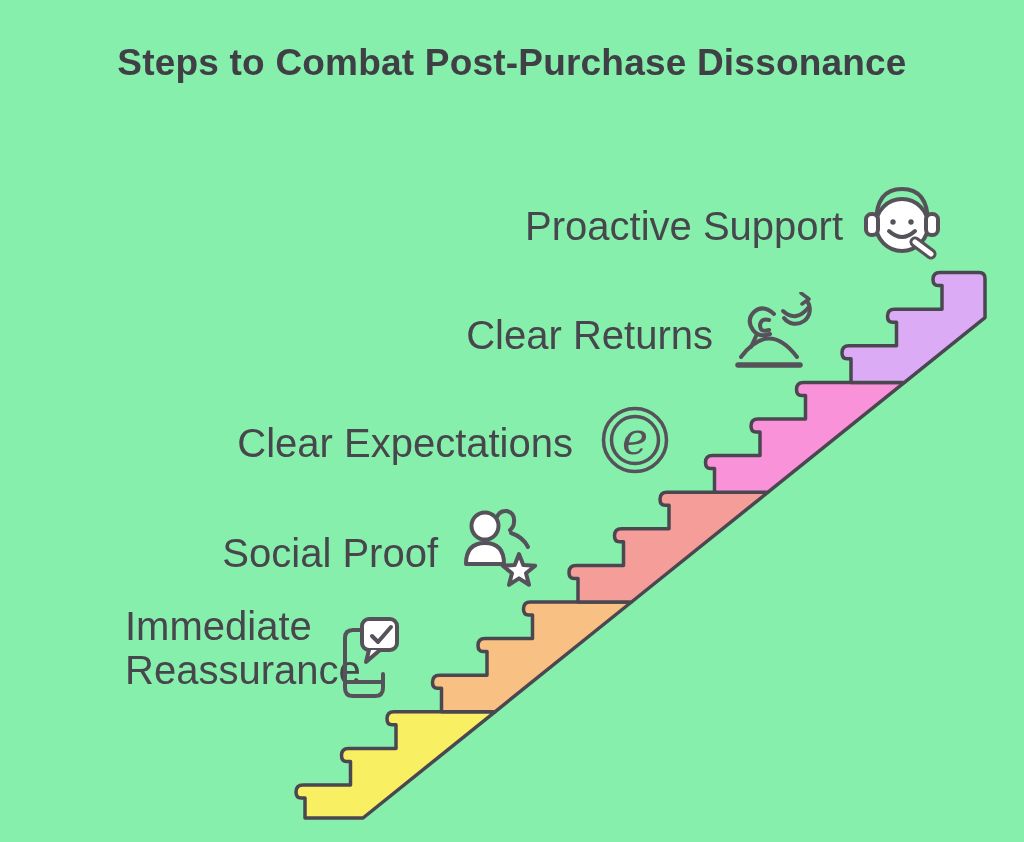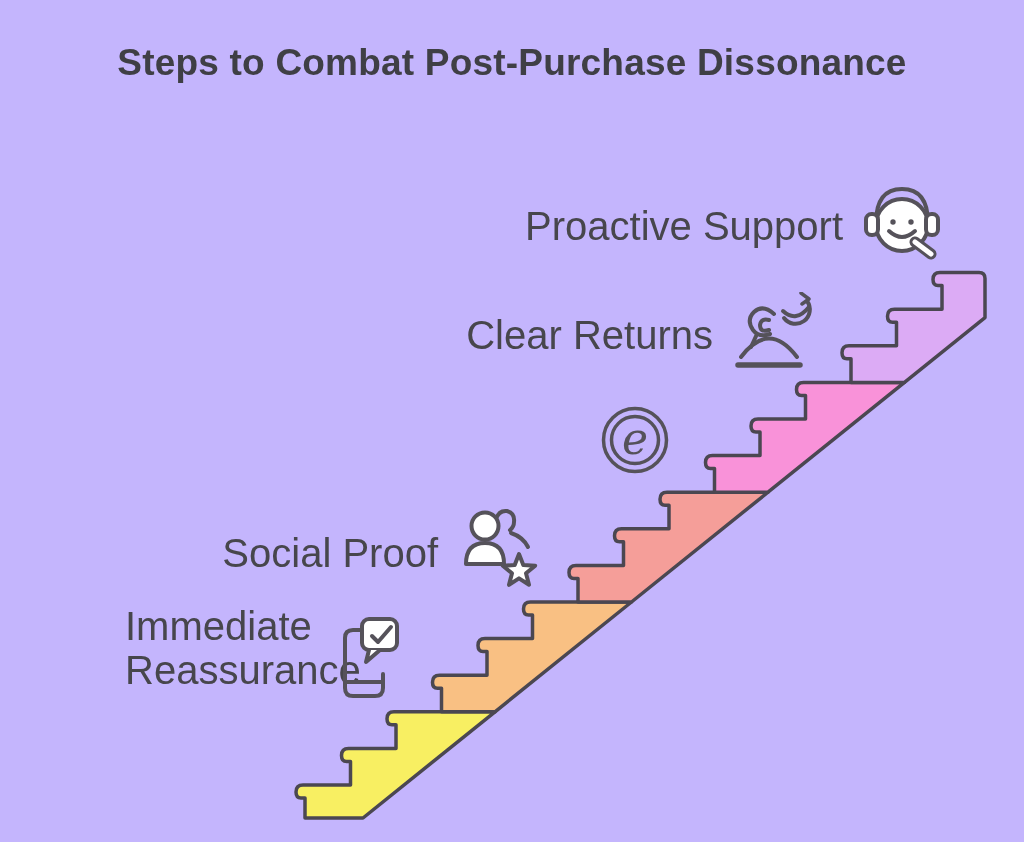--- a/index.html
+++ b/index.html
@@ -1,17 +1,17 @@
 <!DOCTYPE html>
 <html style="--outline: #4b4751; --title-text: #3f3f45; --label-text: #47464c; --icon-stroke: #55525a;"><head>
 <meta charset="utf-8">
 <style>
   html,body{margin:0;padding:0;background:#ffffff;}
   .canvas{
-    position:relative;width:1024px;height:842px;background:#c4b5fd;overflow:hidden;
+    position:relative;width:1024px;height:842px;background:#86efac;overflow:hidden;
     font-family:"Liberation Sans",sans-serif;
   }
   .title{
     position:absolute;top:42px;left:0;width:1024px;text-align:center;
     font-size:37px;font-weight:700;letter-spacing:0.2px;
     color:var(--title-text,#3f3f45);
   }
   .step-label{
     position:absolute;font-size:40px;font-weight:400;white-space:nowrap;
     color:var(--label-text,#47464c);
@@ -43,20 +43,21 @@
   <svg class="stairs-svg" width="1024" height="842" viewBox="0 0 1024 842">
     <path d="M 305,818 L 305,798 L 301,798 Q 296,798 296,792 Q 296,785 303,785 L 350.5,785 L 350.5,761.4 L 346.5,761.4 Q 341.5,761.4 341.5,755.4 Q 341.5,748.4 348.5,748.4 L 396,748.4 L 396,724.8 L 392,724.8 Q 387,724.8 387,718.8 Q 387,711.8 394,711.8 L 495,711.8 L 363,818 Z" fill="#f8ef62"></path>
     <path d="M 441.5,711.8 L 441.5,688.2 L 437.5,688.2 Q 432.5,688.2 432.5,682.2 Q 432.5,675.2 439.5,675.2 L 487,675.2 L 487,651.6 L 483,651.6 Q 478,651.6 478,645.6 Q 478,638.6 485,638.6 L 532.5,638.6 L 532.5,615 L 528.5,615 Q 523.5,615 523.5,609 Q 523.5,602 530.5,602 L 631.5,602 L 495,711.8 Z" fill="#f9c083"></path>
     <path d="M 578,602 L 578,578.4 L 574,578.4 Q 569,578.4 569,572.4 Q 569,565.4 576,565.4 L 623.5,565.4 L 623.5,541.8 L 619.5,541.8 Q 614.5,541.8 614.5,535.8 Q 614.5,528.8 621.5,528.8 L 669,528.8 L 669,505.2 L 665,505.2 Q 660,505.2 660,499.2 Q 660,492.2 667,492.2 L 768,492.2 L 631.5,602 Z" fill="#f59e99"></path>
     <path d="M 714.5,492.2 L 714.5,468.6 L 710.5,468.6 Q 705.5,468.6 705.5,462.6 Q 705.5,455.6 712.5,455.6 L 760,455.6 L 760,432 L 756,432 Q 751,432 751,426 Q 751,419 758,419 L 805.5,419 L 805.5,395.4 L 801.5,395.4 Q 796.5,395.4 796.5,389.4 Q 796.5,382.4 803.5,382.4 L 904.5,382.4 L 768,492.2 Z" fill="#f992d9"></path>
     <path d="M 851,382.4 L 851,358.8 L 847,358.8 Q 842,358.8 842,352.8 Q 842,345.8 849,345.8 L 896.5,345.8 L 896.5,322.2 L 892.5,322.2 Q 887.5,322.2 887.5,316.2 Q 887.5,309.2 894.5,309.2 L 942,309.2 L 942,285.6 L 938,285.6 Q 933,285.6 933,279.6 Q 933,272.6 940,272.6 L 979,272.6 Q 985,272.6 985,278.6 L 985,317.6 L 904.5,382.4 Z" fill="#dcabf5"></path>
   </svg>
 
   <div class="step-label label-1">Immediate Reassurance</div>
   <div class="step-label label-2">Social Proof</div>
+  <div class="step-label label-3">Clear Expectations</div>
   <div class="step-label label-4">Clear Returns</div>
   <div class="step-label label-5">Proactive Support</div>
 
   <span class="icon" style="left:322px;top:617px;">
     <svg width="78" height="84" viewBox="0 0 78 84">
       <path class="st" d="M 46,13 L 31,13 Q 23,13 23,21 L 23,71 Q 23,79 31,79 L 53,79 Q 61,79 61,71 L 61,57"></path>
       <path class="st" d="M 23,65 L 61,65"></path>
       <rect class="stw" x="40" y="2" width="35" height="31" rx="7"></rect>
       <path class="stw" d="M 47,33 L 44,45 L 58,33"></path>
       <path class="st" d="M 50,19 L 56,25 L 69,10"></path>

